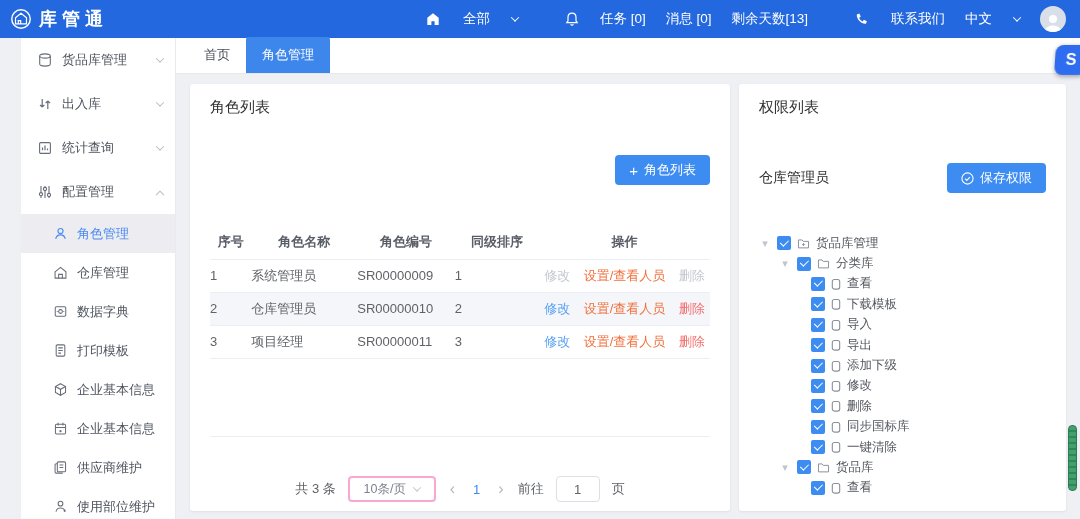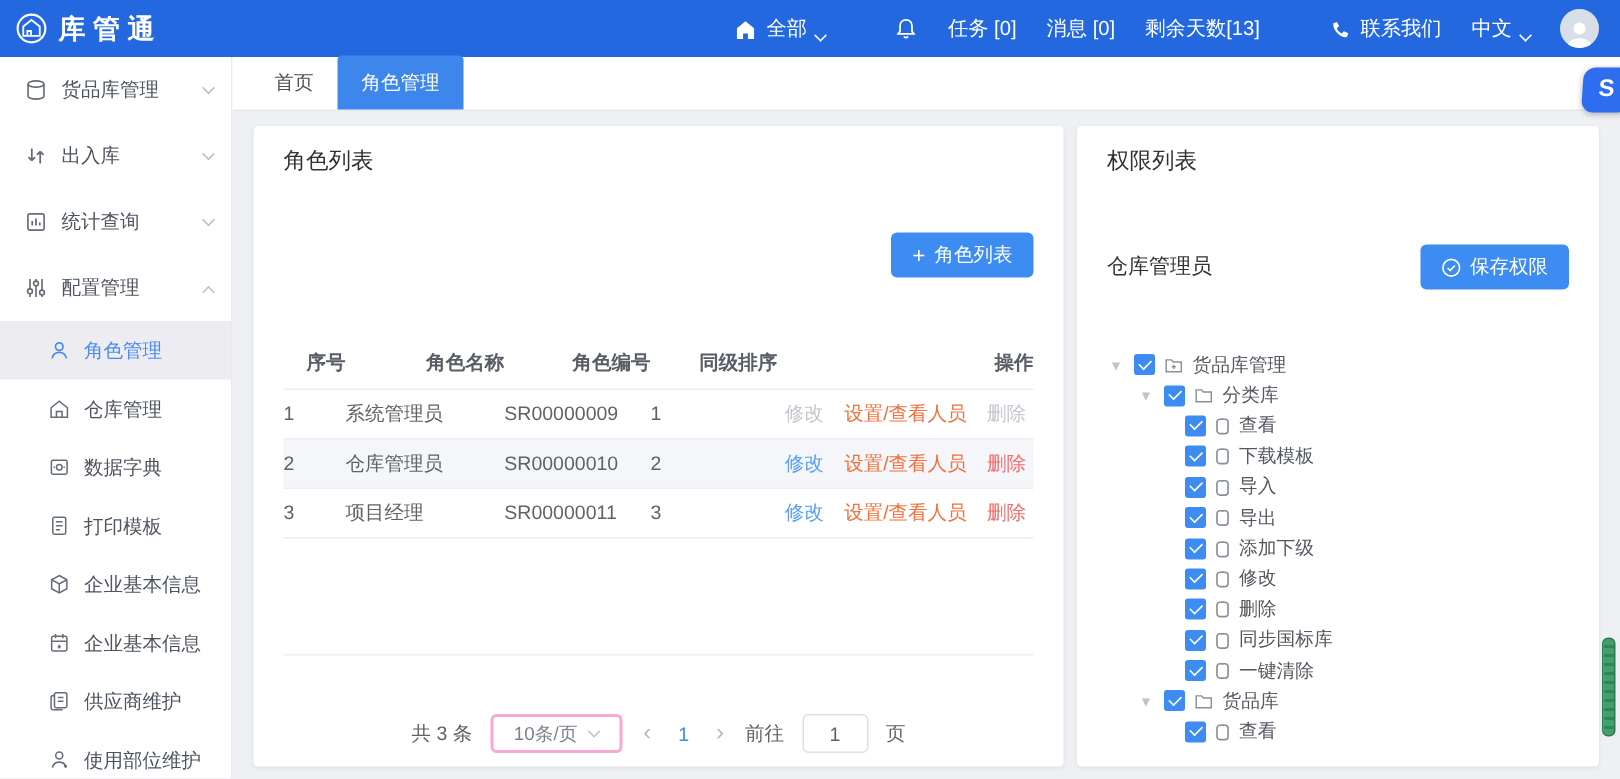--- a/index.html
+++ b/index.html
@@ -5,28 +5,28 @@
   * { margin:0; padding:0; box-sizing:border-box; }
   html,body { width:1080px; height:519px; overflow:hidden; }
   body { font-family:"Liberation Sans","DejaVu Sans",sans-serif; font-size:13px; color:#4e545e; background:#eef0f4; }
   svg { display:block; }
 
   
   .topbar { height:38px; background:#2468e0; display:flex; align-items:center; color:#fff; padding:0 14px 0 10px; }
   .brand { display:flex; align-items:center; gap:7px; width:300px; }
   .brand-title { font-size:18px; font-weight:600; letter-spacing:5px; }
   .top-right { flex:1; display:flex; align-items:center; justify-content:flex-end; gap:20px; font-size:13.5px; }
-  .top-item { display:flex; align-items:flex-end; gap:6px; cursor:pointer; white-space:nowrap; }
+  .top-item { display:flex; align-items:center; gap:22px; cursor:pointer; white-space:nowrap; }
   .chv { width:6px; height:6px; border-right:1.5px solid currentColor; border-bottom:1.5px solid currentColor; display:inline-block; transform:rotate(45deg) translate(-1px,-1px); }
   .chv.up { transform:rotate(-135deg) translate(-2px,-2px); }
   .gap-lg { margin-left:26px; }
   .avatar { width:26px; height:26px; border-radius:50%; background:#d9dfe8; display:flex; align-items:flex-end; justify-content:center; overflow:hidden; }
 
   
-  .app-body { display:flex; height:481px; }
+  .app-body { display:flex; height:481px;padding-left:21px; }
   .sidebar { width:155px; background:#fff; border-right:1px solid #e9eaee; overflow:hidden; flex-shrink:0; }
   .side-item { height:44px; display:flex; align-items:center; padding:0 12px 0 16px; gap:9px; color:#4e545e; cursor:pointer; }
   .side-item .lbl { flex:1; font-size:13px; }
   .side-item .chv { color:#b9bdc6; }
   .side-sub { height:39px; display:flex; align-items:center; padding:0 12px 0 32px; gap:9px; color:#4e545e; cursor:pointer; }
   .side-sub.active { background:#ececf1; color:#4a8bf0; }
   .side-sub.active .sicon { color:#4a8bf0; }
   .sicon { color:#676d78; flex-shrink:0; }
 
   .main { flex:1; display:flex; flex-direction:column; min-width:0; }
@@ -38,21 +38,21 @@
   .card { background:#fff; border-radius:3px; box-shadow:0 1px 3px rgba(0,0,0,.07); overflow:hidden;gap:30px; }
   .roles-card { width:540px; padding:14px 20px 0 20px; display:flex; flex-direction:column; }
   .perm-card { flex:1; padding:14px 20px; display:flex; flex-direction:column; }
   .card-title { font-size:15px; color:#303133; font-weight:500; }
 
   
   .btn-row { display:flex; justify-content:flex-end; margin:8px 0 10px 0; }
   .btn { background:#3d8cf2; color:#fff; border:none; border-radius:4px; font-size:13px; padding:0 14px; height:30px; display:flex; align-items:center; gap:6px; cursor:pointer; font-family:inherit; }
   .btn .plus { font-size:15px; font-weight:400; }
   table.roles { width:100%; border-collapse:collapse; font-size:13px; }
-  table.roles th { color:#595e66; font-weight:600; text-align:right; height:34px; border-bottom:1px solid #ebeef5; }
+  table.roles th { color:#595e66; font-weight:600; text-align:center; height:34px; border-bottom:1px solid #ebeef5; }
   table.roles td { color:#606266; height:33px; border-bottom:1px solid #ebeef5; }
   table.roles tr.sel td { background:#f4f6fa; }
   th.c-no,td.c-no { width:42px; }
   th.c-name,td.c-name { width:108px; }
   th.c-code,td.c-code { width:98px; }
   th.c-sort,td.c-sort { width:86px; }
   th.c-ops { text-align:center; }
   td.c-ops { text-align:center; white-space:nowrap; }
   .op { cursor:pointer; margin:0 5px; }
   .op.mod { color:#57a0f5; }

